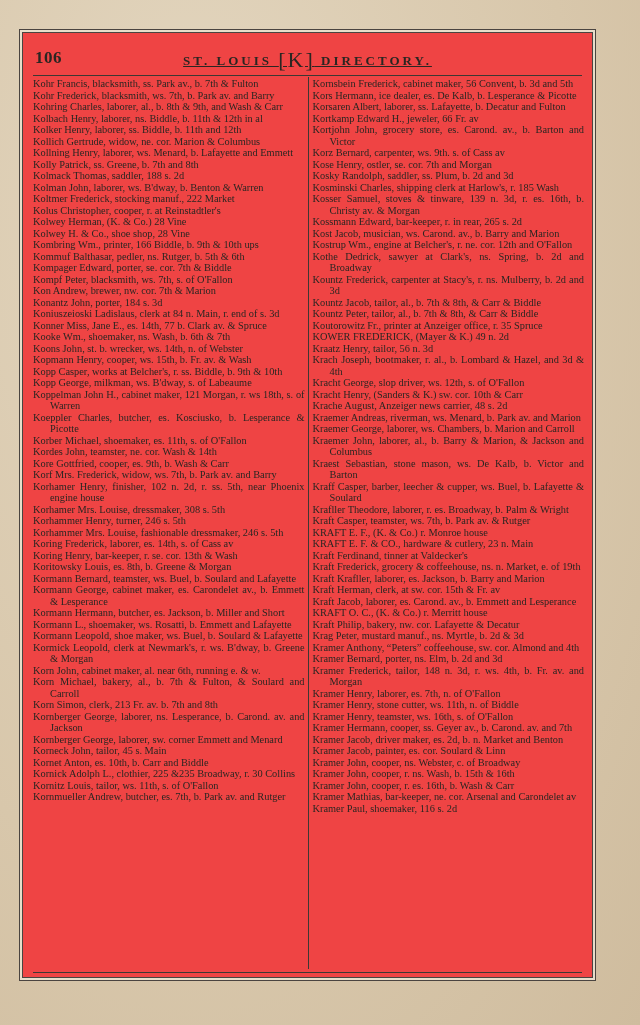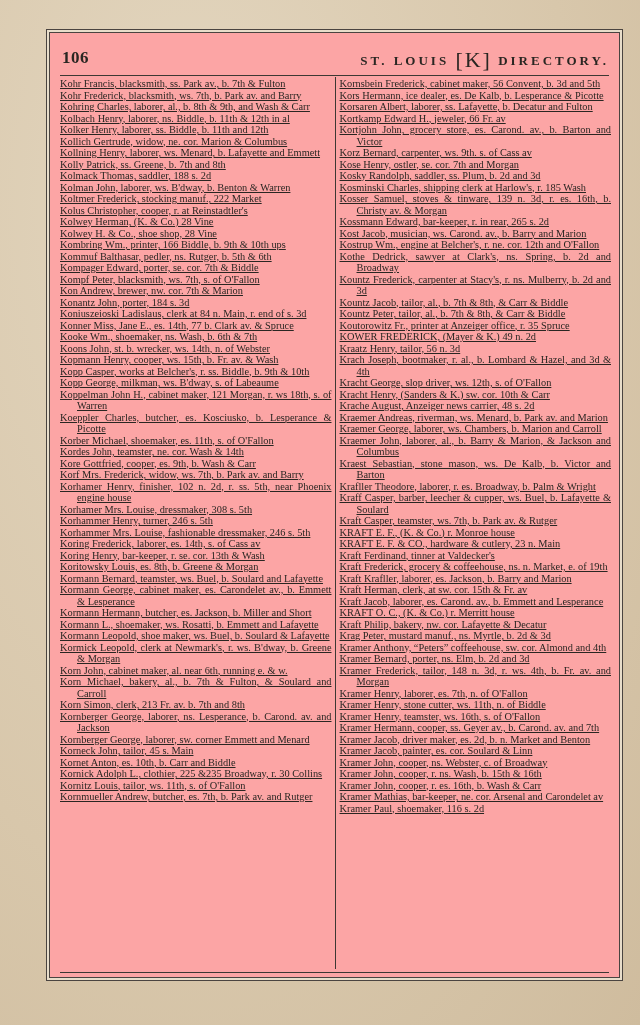--- a/index.html
+++ b/index.html
@@ -5,48 +5,48 @@
   html, body { margin: 0; padding: 0; }
   body {
     width: 640px; height: 1025px; overflow: hidden;
     background: #dccdb4;
     background-image: radial-gradient(ellipse at 30% 20%, #e3d6bf 0%, #d8c7ab 60%, #cfbc9e 100%);
     font-family: "Liberation Serif", "DejaVu Serif", serif;
     color: #2a2622;
     position: relative;
   }
   .page-frame {
-    position: absolute; left: 49px; top: 32px; width: 571px; height: 946px;
+    position: absolute; left: 22px; top: 32px; width: 571px; height: 946px;
     border: 1px solid #4a4440;
     box-shadow: 0 0 0 2px #e8ddca, 0 0 0 3px #4a4440;
-    background: #fca5a5;
+    background: #ef4444;
     box-sizing: border-box;
   }
   .header {
     position: absolute; left: 10px; right: 10px; top: 6px; height: 36px;
     border-bottom: 1.5px solid #3d3833;
   }
   .page-number {
     position: absolute; left: 2px; top: 9px;
     font-size: 17px; font-weight: bold; letter-spacing: 0.5px;
   }
   .running-head {
-    position: absolute; left: 0; right: 0; top: 6px; text-align: right;
-    font-size: 13px; letter-spacing: 3px; font-weight: bold;
+    position: absolute; left: 0; right: 0; top: 6px; text-align: center;
+    font-size: 13px; letter-spacing: 3px; font-weight: bold; text-decoration: underline;
   }
   .running-head .letter {
     font-size: 22px; font-weight: normal; letter-spacing: 2px; position: relative; top: 2px;
   }
   .columns {
     position: absolute; left: 10px; right: 8px; top: 44px; bottom: 8px;
     display: flex;
   }
   .col {
     width: 50%; box-sizing: border-box; padding-top: 1px;
-    font-size: 10.35px; line-height: 11.5px; text-decoration: underline;
+    font-size: 10.35px; line-height: 11.5px;
   }
   .col.left { padding-right: 3px; border-right: 1px solid #3d3833; }
   .col.right { padding-left: 4px; }
   .entry {
     text-indent: -17px; padding-left: 17px; text-align: justify;
     text-align-last: left; margin: 0;
   }
   .bottom-rule {
     position: absolute; left: 10px; right: 10px; bottom: 4px; height: 0;
     border-top: 1.5px solid #3d3833;
@@ -145,22 +145,22 @@
         <p class="entry">KOWER FREDERICK, (Mayer &amp; K.) 49 n. 2d</p>
         <p class="entry">Kraatz Henry, tailor, 56 n. 3d</p>
         <p class="entry">Krach Joseph, bootmaker, r. al., b. Lombard &amp; Hazel, and 3d &amp; 4th</p>
         <p class="entry">Kracht George, slop driver, ws. 12th, s. of O'Fallon</p>
         <p class="entry">Kracht Henry, (Sanders &amp; K.) sw. cor. 10th &amp; Carr</p>
         <p class="entry">Krache August, Anzeiger news carrier, 48 s. 2d</p>
         <p class="entry">Kraemer Andreas, riverman, ws. Menard, b. Park av. and Marion</p>
         <p class="entry">Kraemer George, laborer, ws. Chambers, b. Marion and Carroll</p>
         <p class="entry">Kraemer John, laborer, al., b. Barry &amp; Marion, &amp; Jackson and Columbus</p>
         <p class="entry">Kraest Sebastian, stone mason, ws. De Kalb, b. Victor and Barton</p>
+        <p class="entry">Kraff Casper, barber, leecher &amp; cupper, ws. Buel, b. Lafayette &amp; Soulard</p>
         <p class="entry">Krafller Theodore, laborer, r. es. Broadway, b. Palm &amp; Wright</p>
-        <p class="entry">Kraff Casper, barber, leecher &amp; cupper, ws. Buel, b. Lafayette &amp; Soulard</p>
         <p class="entry">Kraft Casper, teamster, ws. 7th, b. Park av. &amp; Rutger</p>
         <p class="entry">KRAFT E. F., (K. &amp; Co.) r. Monroe house</p>
         <p class="entry">KRAFT E. F. &amp; CO., hardware &amp; cutlery, 23 n. Main</p>
         <p class="entry">Kraft Ferdinand, tinner at Valdecker's</p>
         <p class="entry">Kraft Frederick, grocery &amp; coffeehouse, ns. n. Market, e. of 19th</p>
         <p class="entry">Kraft Krafller, laborer, es. Jackson, b. Barry and Marion</p>
         <p class="entry">Kraft Herman, clerk, at sw. cor. 15th &amp; Fr. av</p>
         <p class="entry">Kraft Jacob, laborer, es. Carond. av., b. Emmett and Lesperance</p>
         <p class="entry">KRAFT O. C., (K. &amp; Co.) r. Merritt house</p>
         <p class="entry">Kraft Philip, bakery, nw. cor. Lafayette &amp; Decatur</p>

